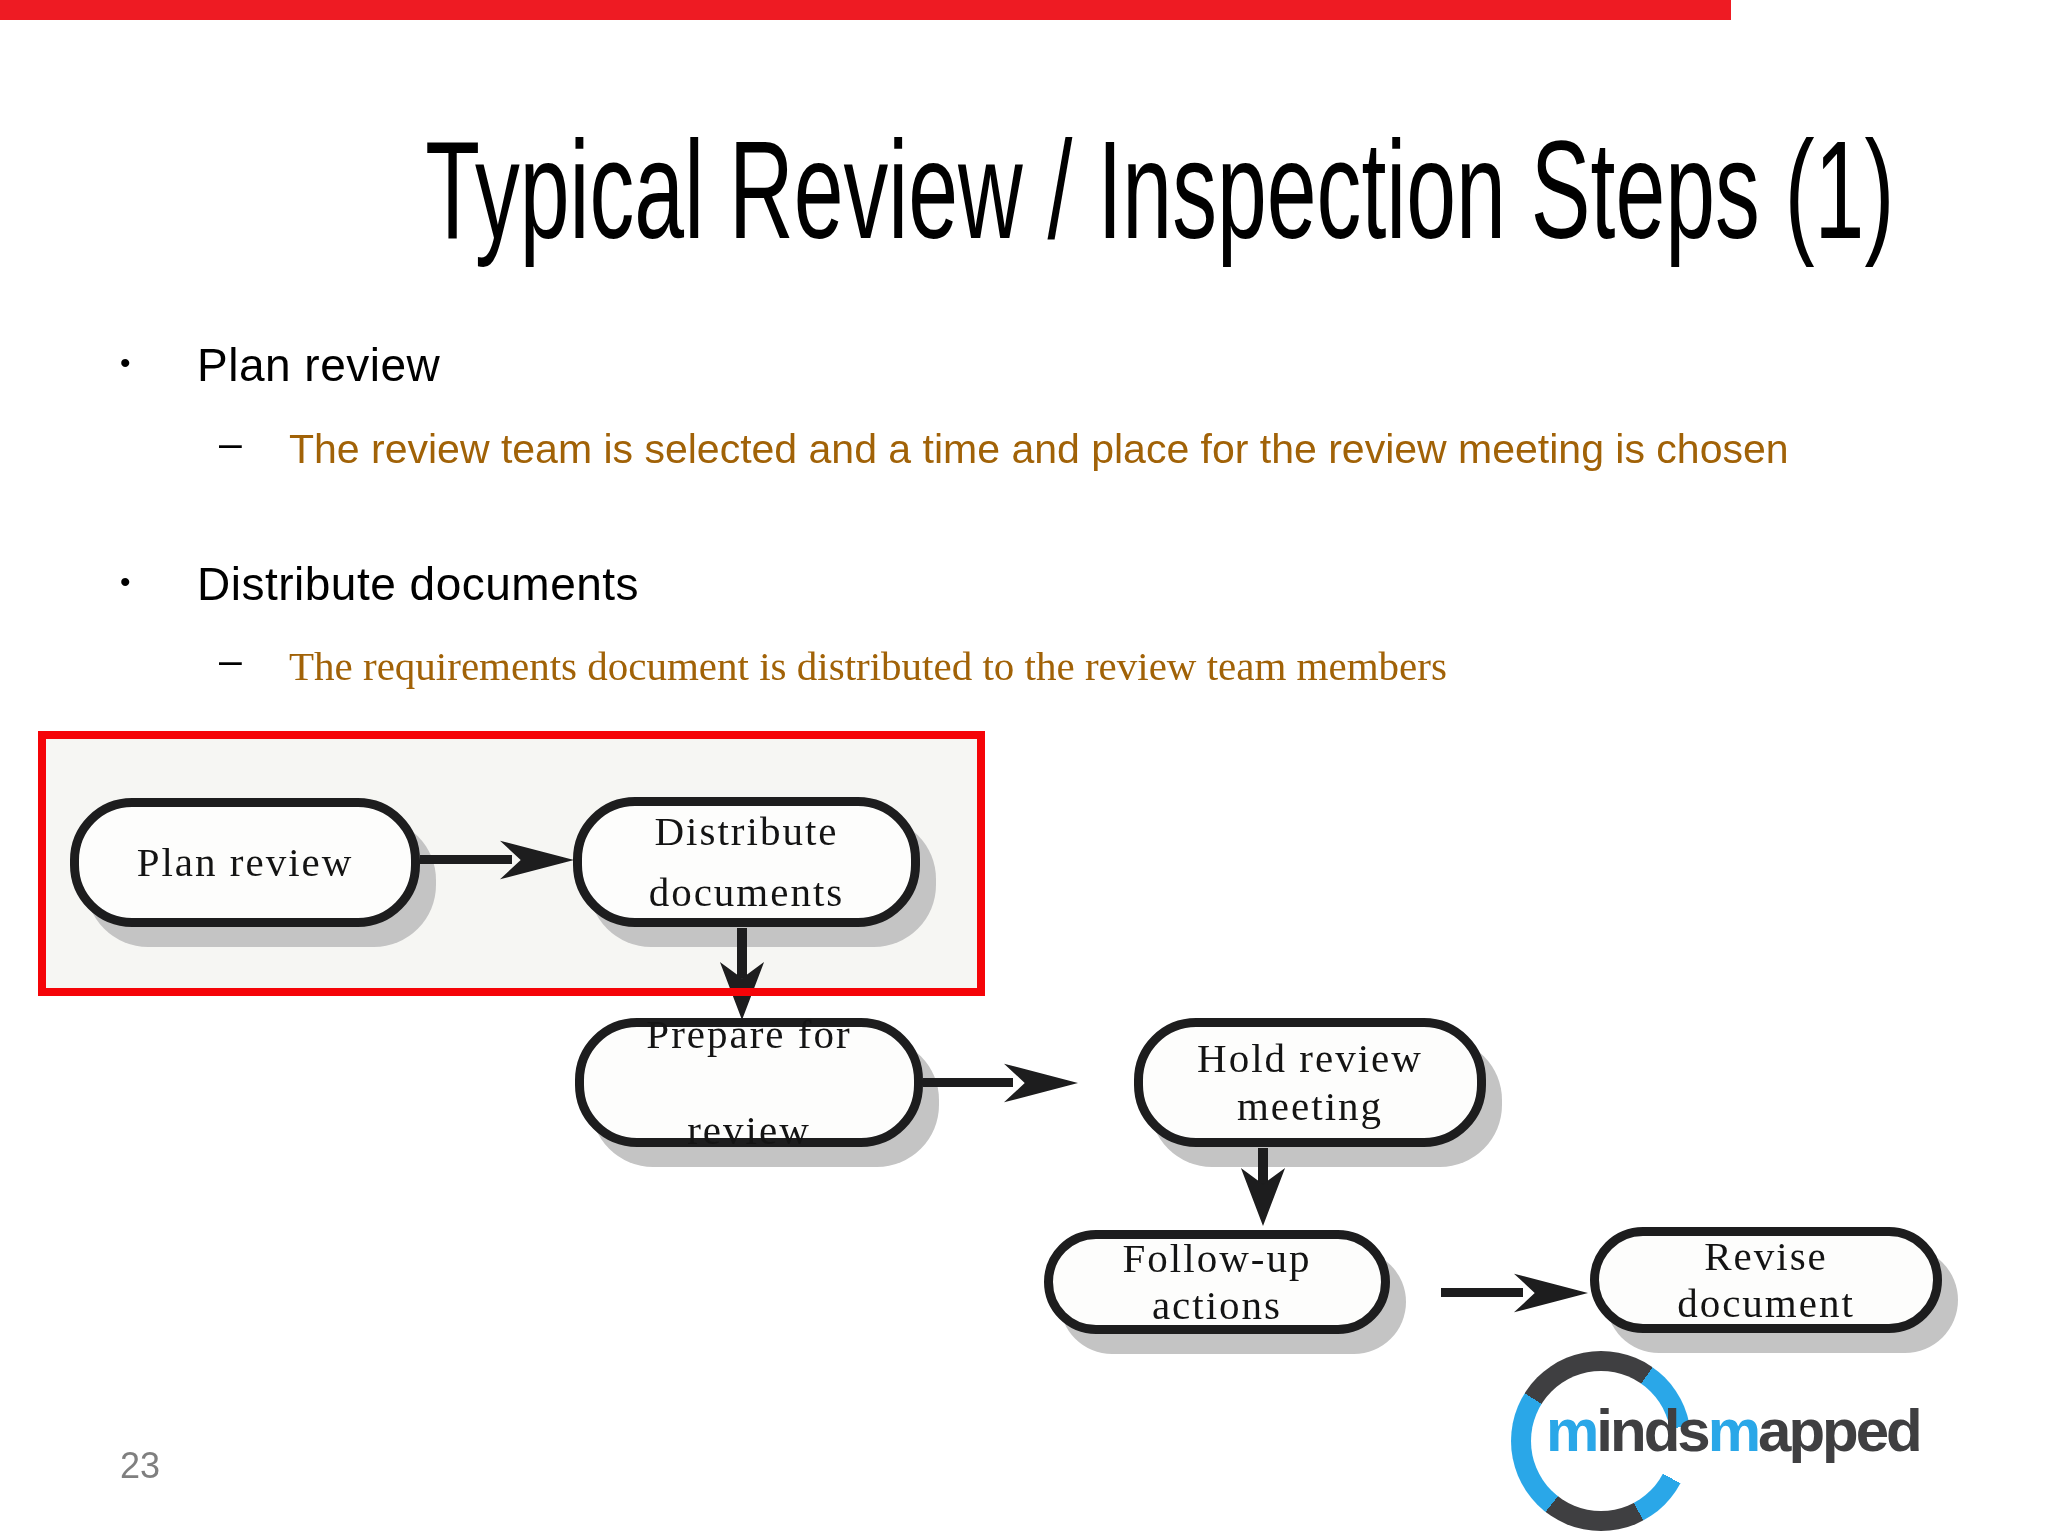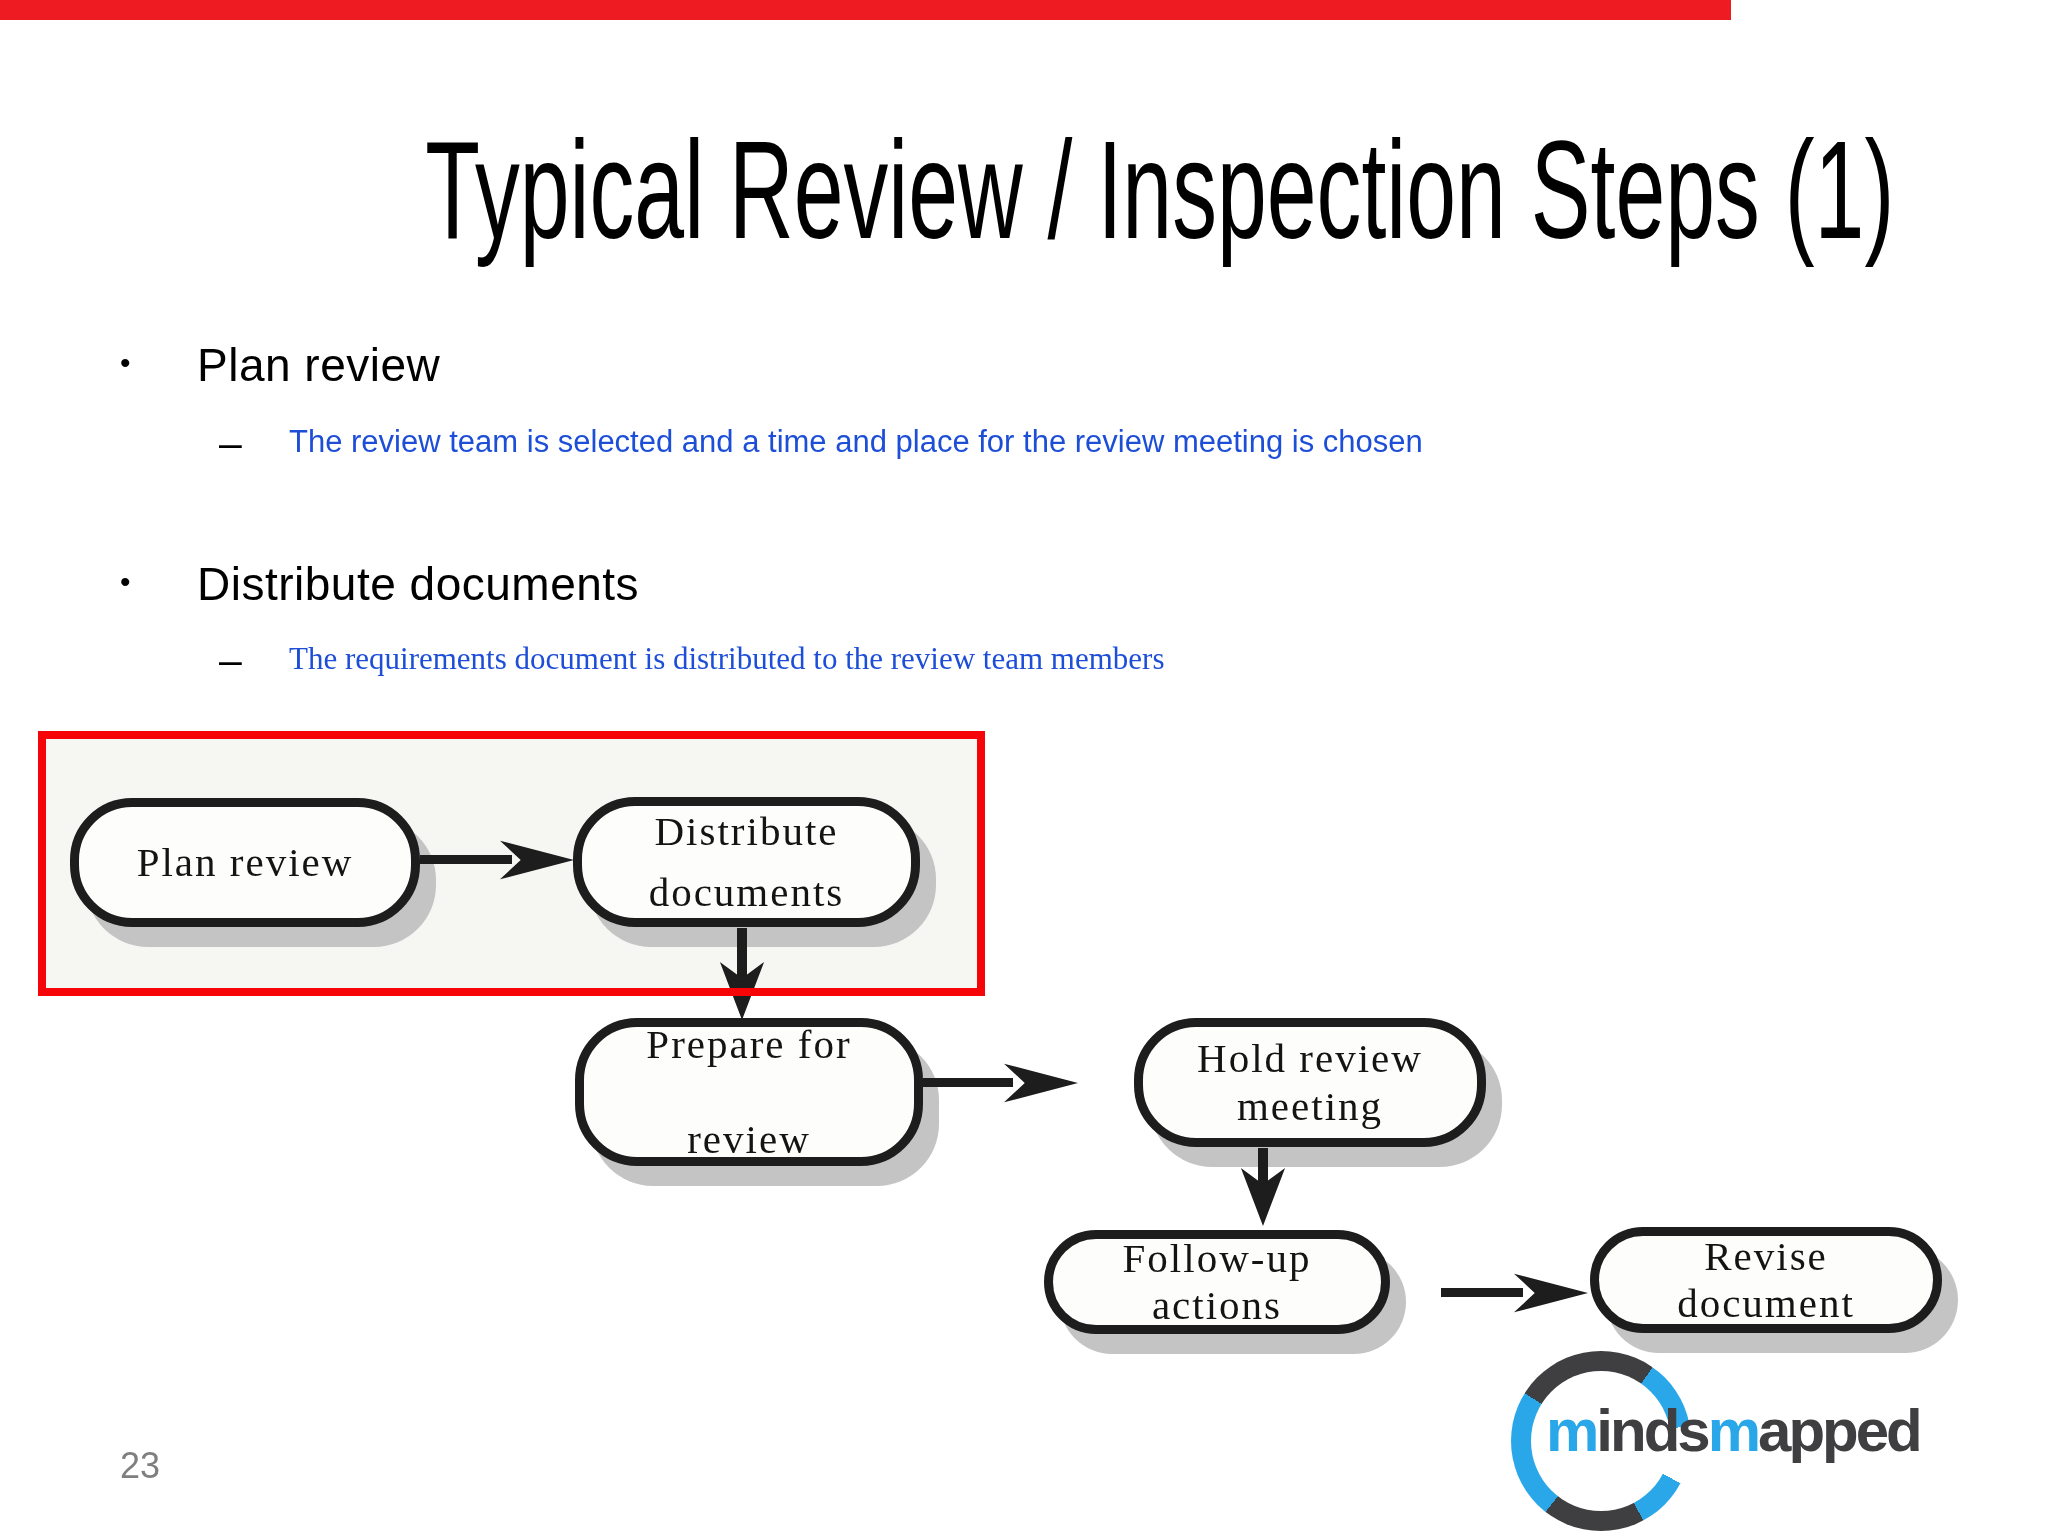--- a/index.html
+++ b/index.html
@@ -12,34 +12,34 @@
   
   #title{
     position:absolute;left:12px;top:116px;width:2048px;text-align:center;
     font-size:140px;line-height:1.05;color:#000;white-space:nowrap;
   }
   #title .squeeze{display:inline-block;transform:scaleX(0.64);transform-origin:center;}
   
   .bullet-dot{position:absolute;left:120px;font-size:30px;color:#000;}
   .l1-text{position:absolute;left:197px;font-size:46px;color:#000;letter-spacing:0.5px;}
   .dash{position:absolute;left:219px;font-size:41px;color:#000;}
-  .l2-text{position:absolute;left:289px;width:1580px;font-size:31px;line-height:1.45;color:#1d4ed8;}
+  .l2-text{position:absolute;left:289px;width:1580px;font-size:41px;line-height:1.45;color:#a16207;}
   
   #fig-bg{position:absolute;left:38px;top:731px;width:947px;height:265px;background:#f6f6f3;z-index:0;}
   #highlight-rect{position:absolute;left:38px;top:731px;width:947px;height:265px;border:8px solid #f50408;box-sizing:border-box;z-index:6;background:transparent;}
   .node{
     position:absolute;box-sizing:border-box;background:#fdfdfc;border:9px solid #1d1d1e;
     border-radius:62px;box-shadow:16px 20px 0 #c4c4c4;z-index:2;
     display:flex;flex-direction:column;align-items:center;justify-content:center;
     font-family:"Liberation Serif",serif;font-size:41px;letter-spacing:2px;
     line-height:1.15;color:#141414;text-align:center;
   }
   #node-plan{left:70px;top:798px;width:350px;height:129px;}
   #node-distribute{left:573px;top:797px;width:347px;height:130px;gap:14px;}
-  #node-prepare{left:575px;top:1018px;width:348px;height:148px;gap:48px;}
+  #node-prepare{left:575px;top:1018px;width:348px;height:129px;gap:48px;}
   #node-hold{left:1134px;top:1018px;width:352px;height:129px;}
   #node-followup{left:1044px;top:1230px;width:346px;height:104px;}
   #node-revise{left:1590px;top:1227px;width:352px;height:106px;}
   .stem{position:absolute;background:#1d1d1e;z-index:3;}
   .head{position:absolute;background:#1d1d1e;z-index:3;}
   .head-right{clip-path:polygon(0% 4%,100% 50%,0% 96%,28% 50%);}
   .head-down{clip-path:polygon(4% 0%,50% 100%,96% 0%,50% 28%);}
   #a1-stem{left:420px;top:855px;width:92px;height:9px;}
   #a1-head{left:500px;top:839px;width:74px;height:42px;}
   #a2-stem{left:737px;top:928px;width:10px;height:50px;}

